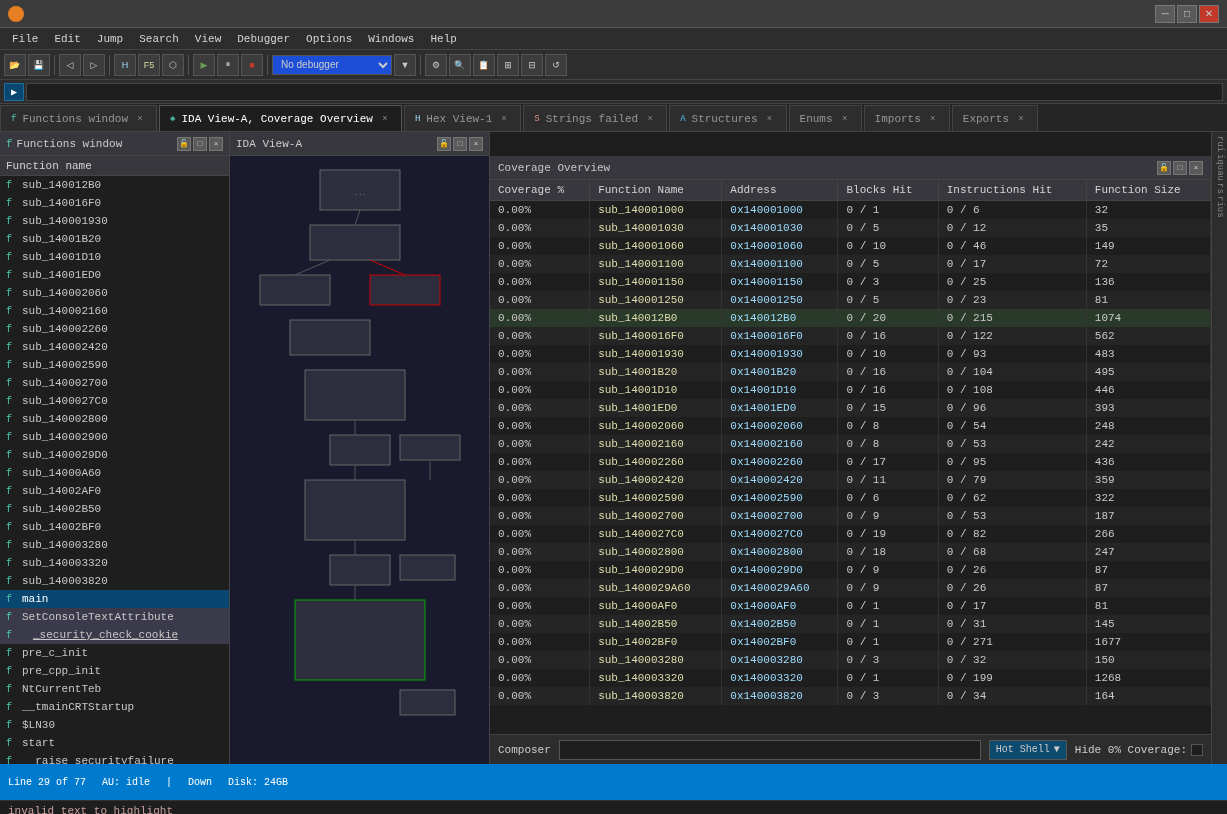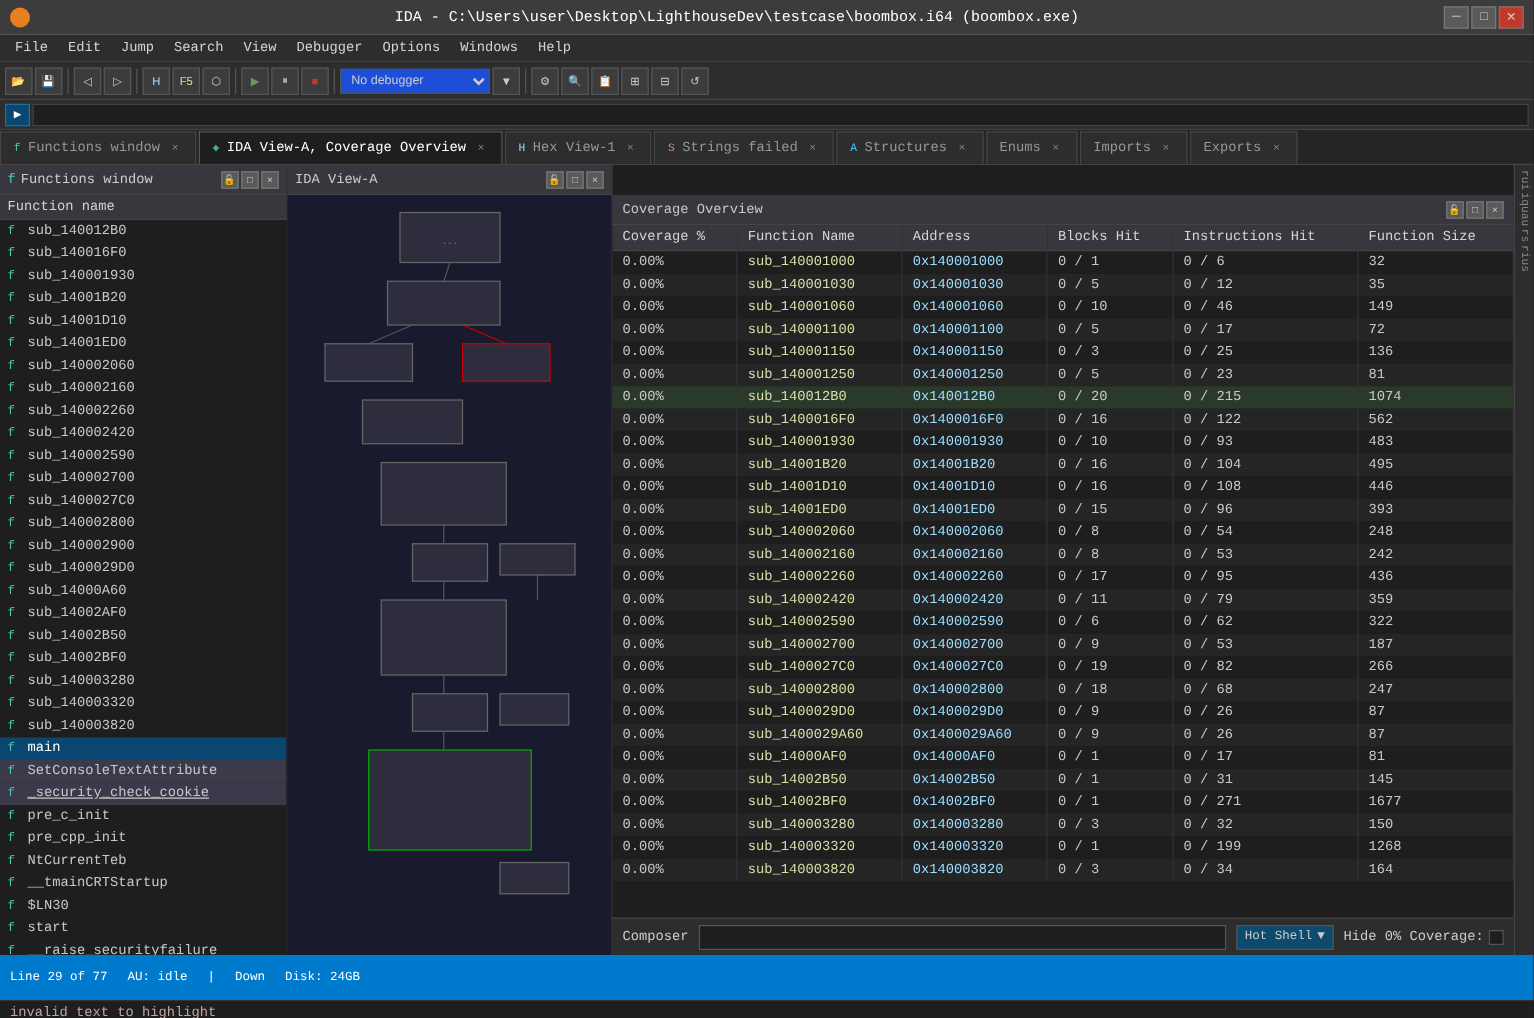--- a/index.html
+++ b/index.html
@@ -349,23 +349,20 @@
       color: #888;
       white-space: nowrap;
     }
   </style>
 </head>
 <body>
 
 <div class="title-bar">
   <div class="title-bar-left">
     <span class="app-icon"></span>
-  </div>
-  <div class="title-bar-center">
-    <span>IDA - C:\Users\user\Desktop\LighthouseDev\testcase\boombox.i64 (boombox.exe)</span>
   </div>
   <div class="title-bar-right">
     <button class="title-btn">─</button>
     <button class="title-btn">□</button>
     <button class="title-btn close">✕</button>
   </div>
 </div>
 
 <div class="menu-bar">
   <span class="menu-item">File</span>
@@ -565,21 +562,21 @@
       <div class="func-item selected">
           <span class="func-icon">f</span>
           <span>main</span>
         </div>
       <div class="func-item highlighted">
           <span class="func-icon">f</span>
           <span>SetConsoleTextAttribute</span>
         </div>
       <div class="func-item highlighted">
           <span class="func-icon">f</span>
-          <span style="text-decoration:underline;">_security_check_cookie</span>
+          <span style="text-decoration:underline;margin-left:11px;">_security_check_cookie</span>
         </div>
       <div class="func-item">
           <span class="func-icon">f</span>
           <span>pre_c_init</span>
         </div>
       <div class="func-item">
           <span class="func-icon">f</span>
           <span>pre_cpp_init</span>
         </div>
       <div class="func-item">

